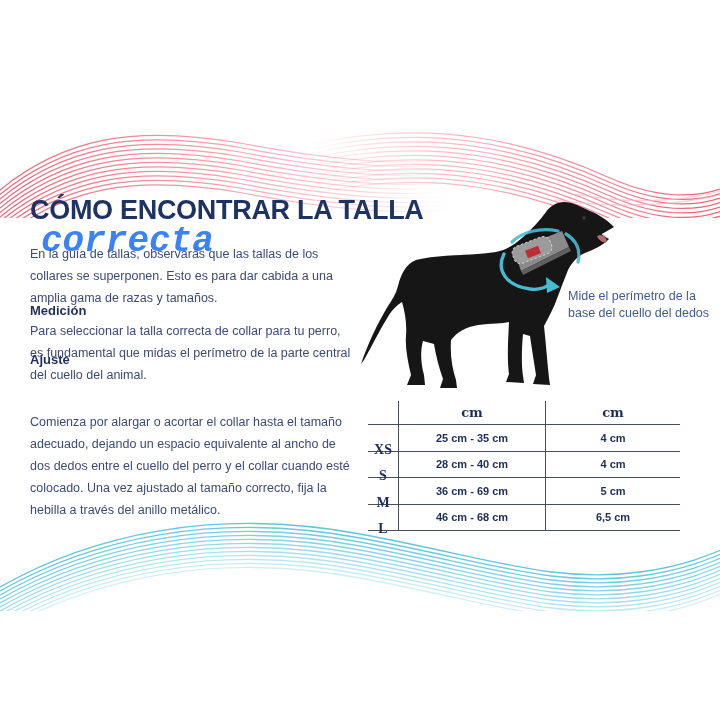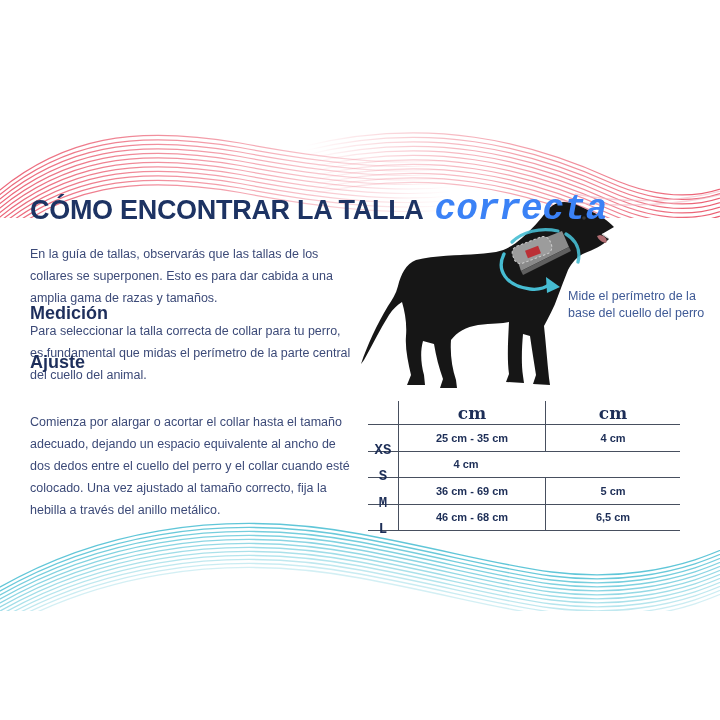--- a/index.html
+++ b/index.html
@@ -8,33 +8,33 @@
     overflow:hidden;font-family:"Liberation Sans",sans-serif;
   }
   svg{display:block;}
   .abs{position:absolute;}
 
   
   .wave-top{left:0;top:88px;z-index:0;}
   .wave-bottom{left:0;top:496px;z-index:0;}
 
   
-  .title-row{left:30px;top:194px;display:flex;align-items:flex-start;z-index:3;}
+  .title-row{left:30px;top:194px;display:flex;align-items:flex-start;z-index:3;flex-direction:column;}
   .title-main{
     font-size:27px;font-weight:bold;color:#1d3363;letter-spacing:-0.3px;
     line-height:32px;white-space:pre;
   }
   .title-accent{
     font-family:Liberation Mono, monospace;font-style:italic;font-weight:600;
     font-size:36px;color:#3b82f6;margin-left:11px;line-height:32px;white-space:pre;
   }
 
   
   .copy{color:#3c4a78;font-size:12.5px;line-height:22px;white-space:pre;z-index:3;}
-  .copy-h{color:#1e2f5c;font-weight:bold;font-size:18px;white-space:pre;z-index:3;}
+  .copy-h{color:#1e2f5c;font-weight:bold;font-size:13px;white-space:pre;z-index:3;}
   .p-intro{left:30px;top:243px;}
   .h-medicion{left:30px;top:303px;}
   .p-medicion{left:30px;top:320px;}
   .h-ajuste{left:30px;top:352px;}
   .p-ajuste{left:30px;top:388px;margin-top:23px;}
 
   
   .callout{
     left:568px;top:288px;color:#3f5a96;font-size:12.5px;line-height:16.5px;
     white-space:pre;z-index:3;
@@ -47,22 +47,22 @@
   .sizing-table{left:368px;top:401px;width:312px;z-index:3;color:#1d2e57;}
   .trow{display:flex;}
   .c{display:flex;align-items:center;justify-content:center;box-sizing:border-box;}
   .c1{width:30px;}
   .c2{width:147px;}
   .c3{width:135px;}
   .thead{height:22px;}
   .tunit{height:23px;}
   .tdata{height:25.5px;}
   .thead .c{font-family:"DejaVu Serif",serif;font-weight:bold;font-size:13px;letter-spacing:0.2px;}
-  .tunit .c{font-family:"DejaVu Serif",serif;font-weight:bold;font-size:17px;}
-  .sz{font-family:Liberation Mono, monospace;font-weight:bold;font-size:14px;margin-top:24px;}
+  .tunit .c{font-family:"DejaVu Serif",serif;font-weight:bold;font-size:13px;}
+  .sz{font-family:Liberation Serif, serif;font-weight:bold;font-size:14px;margin-top:24px;}
   .val{font-weight:bold;font-size:11px;}
   .bl{border-left:1.5px solid #474f5f;}
   .bb{border-bottom:1.5px solid #474f5f;}
   .rb{border-bottom:1.5px solid #474f5f;}
 </style>
 </head>
 <body>
 
 <div class="canvas">
 
@@ -207,35 +207,36 @@
 
     <g stroke="#46bcd2" fill="none" stroke-width="3.3" stroke-linecap="round">
       <path d="M 144,60 C 136,76 146,92 170,95 C 178,96 185,94 190,90"></path>
       <path d="M 152,48 C 162,38 180,33 198,37" opacity="0.9"></path>
       <path d="M 206,40 C 216,46 221,56 218,68" opacity="0.9"></path>
     </g>
     <polygon points="200,93 186,83 187,99" fill="#46bcd2"></polygon>
   </svg>
 
   <div class="abs callout">Mide el perímetro de la
-base del cuello del perro</div>
+base del cuello del dedos</div>
 
   <div class="abs sizing-table">
     <div class="trow tunit rb">
       <div class="c c1"></div>
       <div class="c c2 bl">cm</div>
       <div class="c c3 bl">cm</div>
     </div>
     <div class="trow tdata rb">
       <div class="c c1 sz">XS</div>
       <div class="c c2 bl val">25 cm - 35 cm</div>
       <div class="c c3 bl val">4 cm</div>
     </div>
     <div class="trow tdata rb">
       <div class="c c1 sz">S</div>
+      <div class="c c2 bl val">28 cm - 40 cm</div>
       <div class="c c3 bl val">4 cm</div>
     </div>
     <div class="trow tdata rb">
       <div class="c c1 sz">M</div>
       <div class="c c2 bl val">36 cm - 69 cm</div>
       <div class="c c3 bl val">5 cm</div>
     </div>
     <div class="trow tdata rb">
       <div class="c c1 sz">L</div>
       <div class="c c2 bl val">46 cm - 68 cm</div>

